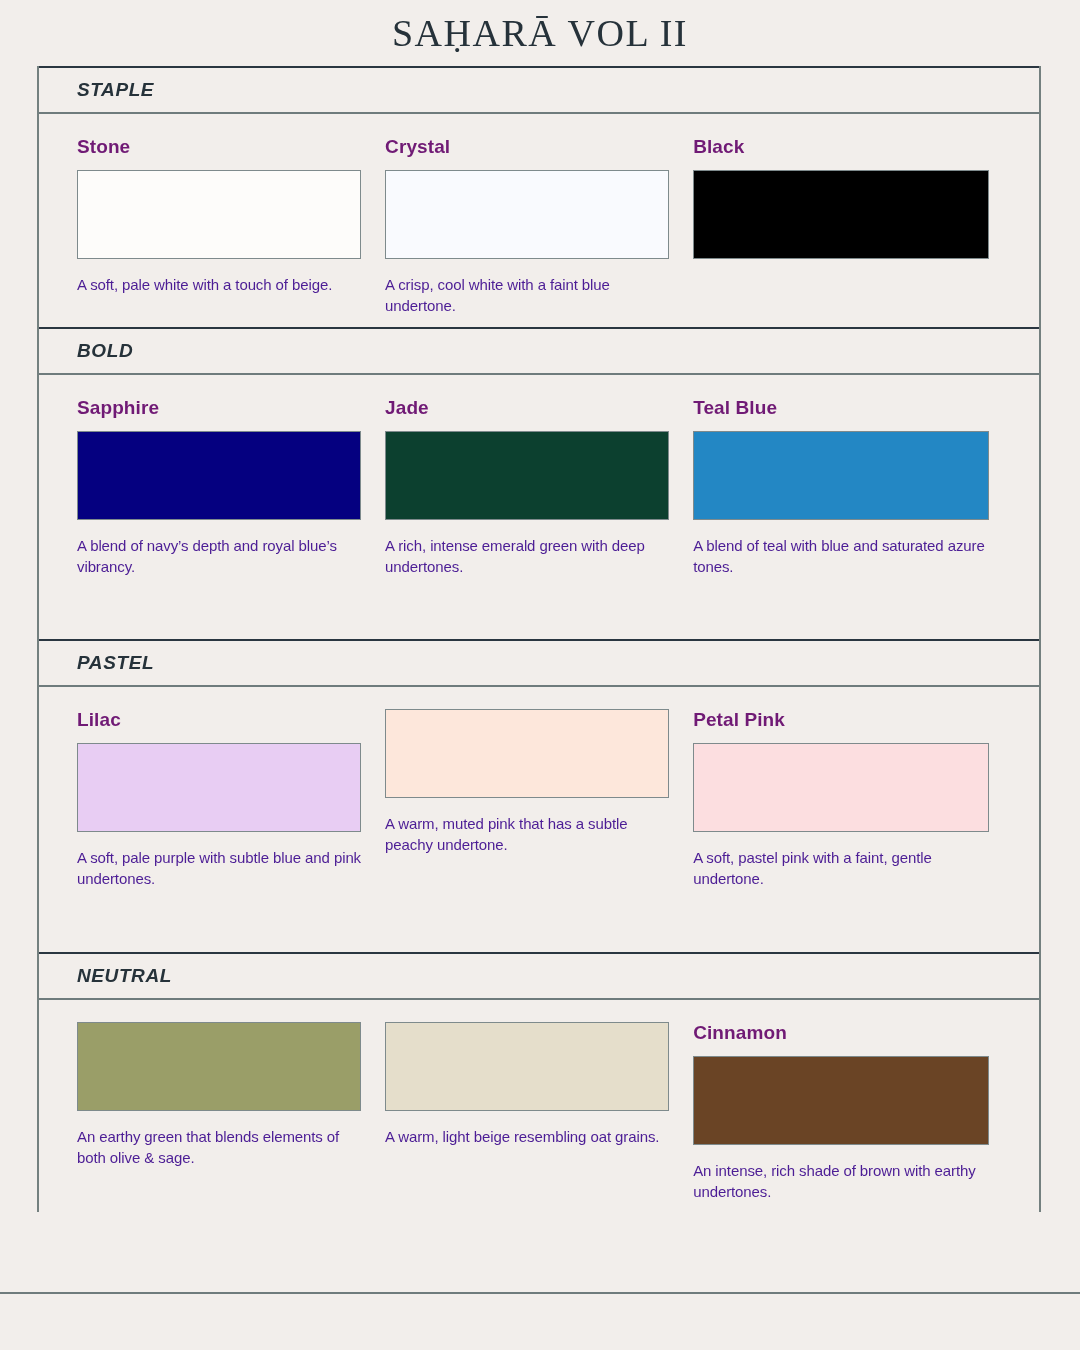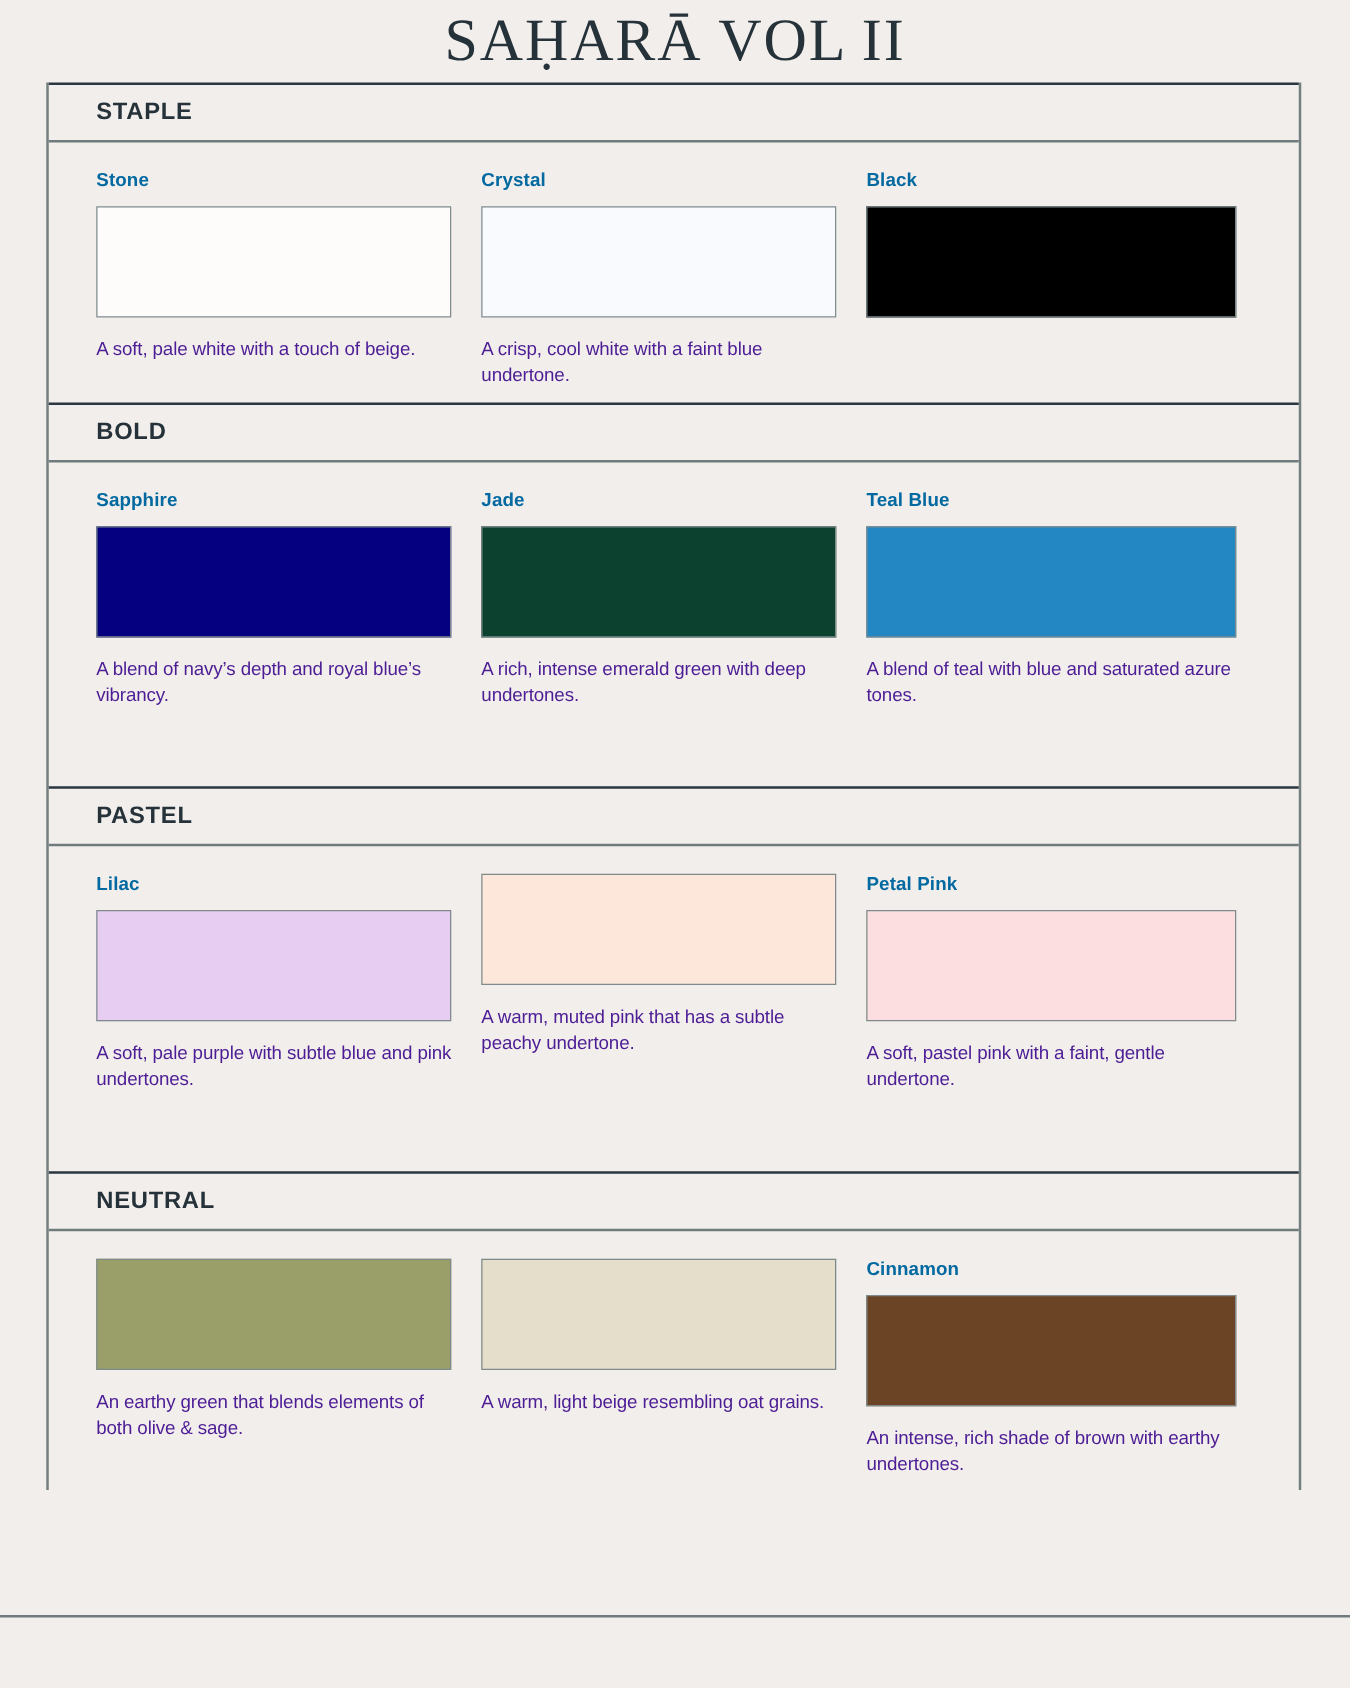--- a/index.html
+++ b/index.html
@@ -18,21 +18,21 @@
 
   
   .title-bar {
     height: 66px;
     display: flex;
     align-items: center;
     justify-content: center;
   }
   .title {
     font-family: "Liberation Serif", "DejaVu Serif", serif;
-    font-size: 48px;
+    font-size: 38px;
     letter-spacing: 1.5px;
     color: #26323A;
     font-weight: 400;
     line-height: 1;
     white-space: nowrap;
   }
 
   
   .sheet {
     position: absolute;
@@ -51,42 +51,43 @@
     display: flex;
     align-items: center;
     padding-left: 38px;
     box-sizing: border-box;
   }
   .group-header .glabel {
     font-size: 19px;
     font-weight: 700;
     letter-spacing: 0.6px;
     color: #26323A;
+    font-style: italic;
   }
 
   .group-body {
     display: flex;
     padding: 22px 38px 0 38px;
     box-sizing: border-box;
     gap: 0;
   }
   .group-body.tall { padding-bottom: 62px; }
   .group-body.short { padding-bottom: 10px; }
 
   .swatch-cell {
     width: 314px;
     box-sizing: border-box;
     padding-right: 24px;
   }
   .swatch-cell:last-child { padding-right: 12px; }
 
   .swatch-name {
-    font-size: 15px;
+    font-size: 19px;
     font-weight: 700;
-    color: #0369a1;
+    color: #701a75;
     margin-bottom: 12px;
     letter-spacing: 0.1px;
   }
   .swatch-chip {
     height: 89px;
     width: 100%;
     border: 1.5px solid #7E8A8C;
     box-sizing: border-box;
   }
   .swatch-desc {

